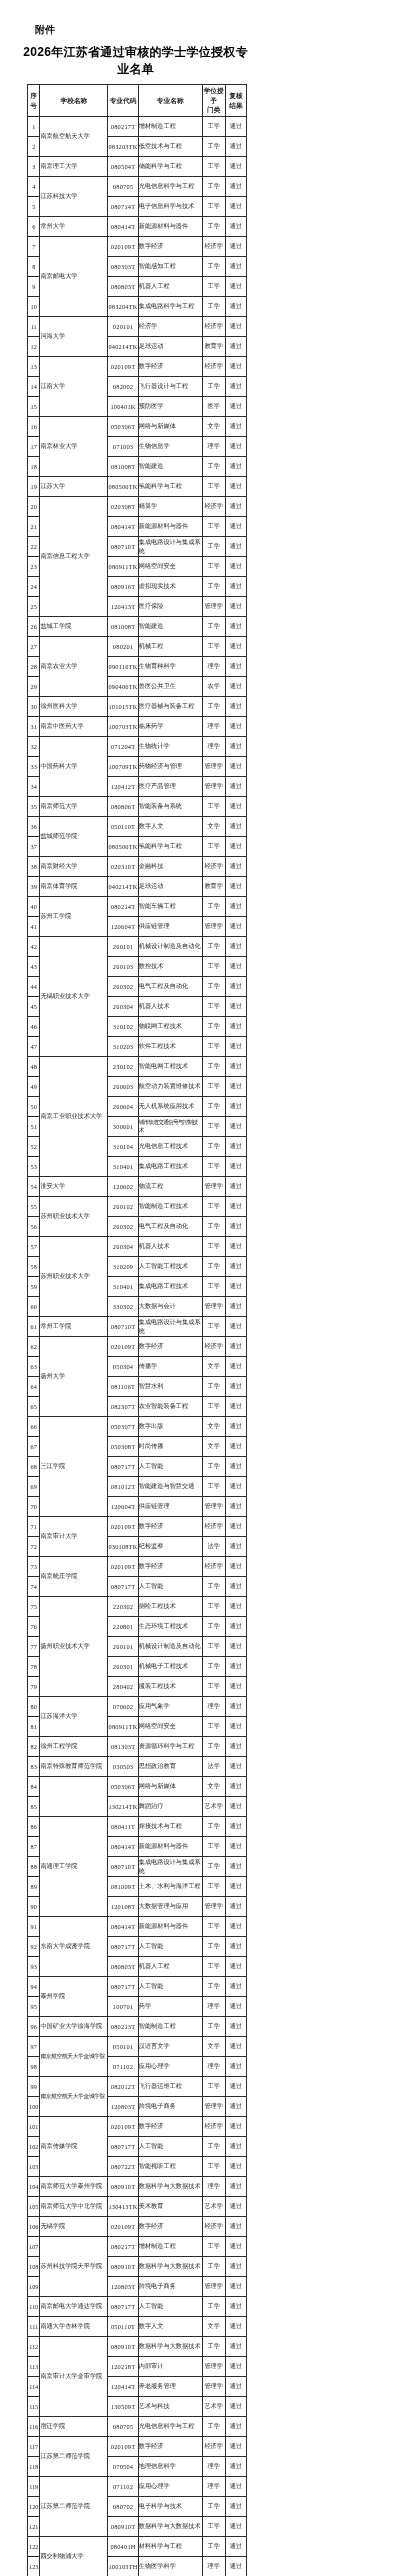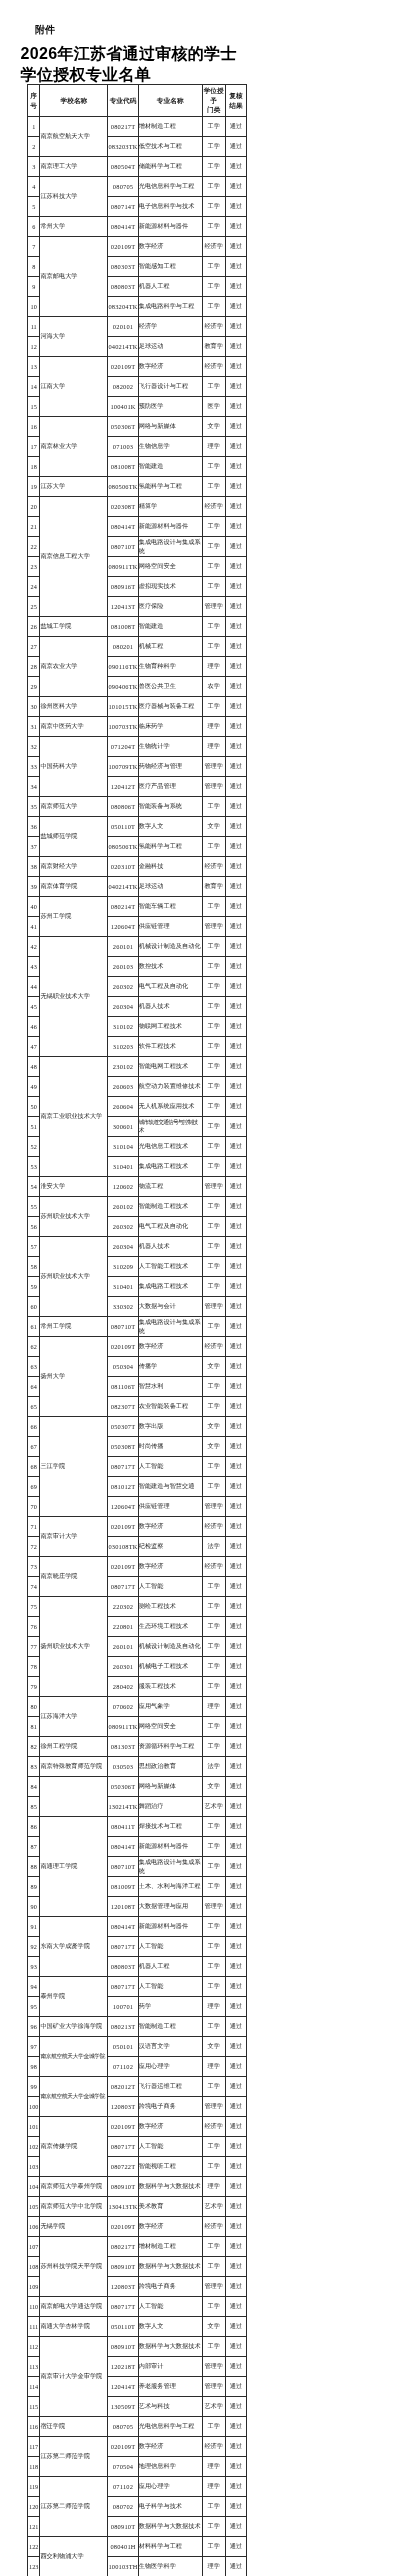--- a/index.html
+++ b/index.html
@@ -6,23 +6,23 @@
   body{
     width:412px;height:2621px;position:relative;background:#ffffff;
     font-family:"Liberation Serif","DejaVu Serif",serif;color:#1c1c1c;
   }
   .attachment{
     position:absolute;left:35px;top:23px;
     font-family:"Liberation Sans","DejaVu Sans",sans-serif;
     font-weight:700;font-size:10px;color:#111;
   }
   .doc-title{
-    position:absolute;left:20.6px;top:44px;width:230px;text-align:left;
+    position:absolute;left:20.6px;top:44px;width:230px;text-align:center;
     font-family:"Liberation Sans","DejaVu Sans",sans-serif;
-    font-weight:700;font-size:16px;letter-spacing:0.3px;color:#000;
+    font-weight:700;font-size:12px;letter-spacing:0.3px;color:#000;
   }
   table.maintable{
     position:absolute;left:27px;top:84px;
     border-collapse:collapse;table-layout:fixed;
     border:1px solid #2b2b2b;
   }
   .maintable th,.maintable td{
     border:0.5px solid #2b2b2b;overflow:hidden;
     padding:0;vertical-align:middle;
   }

